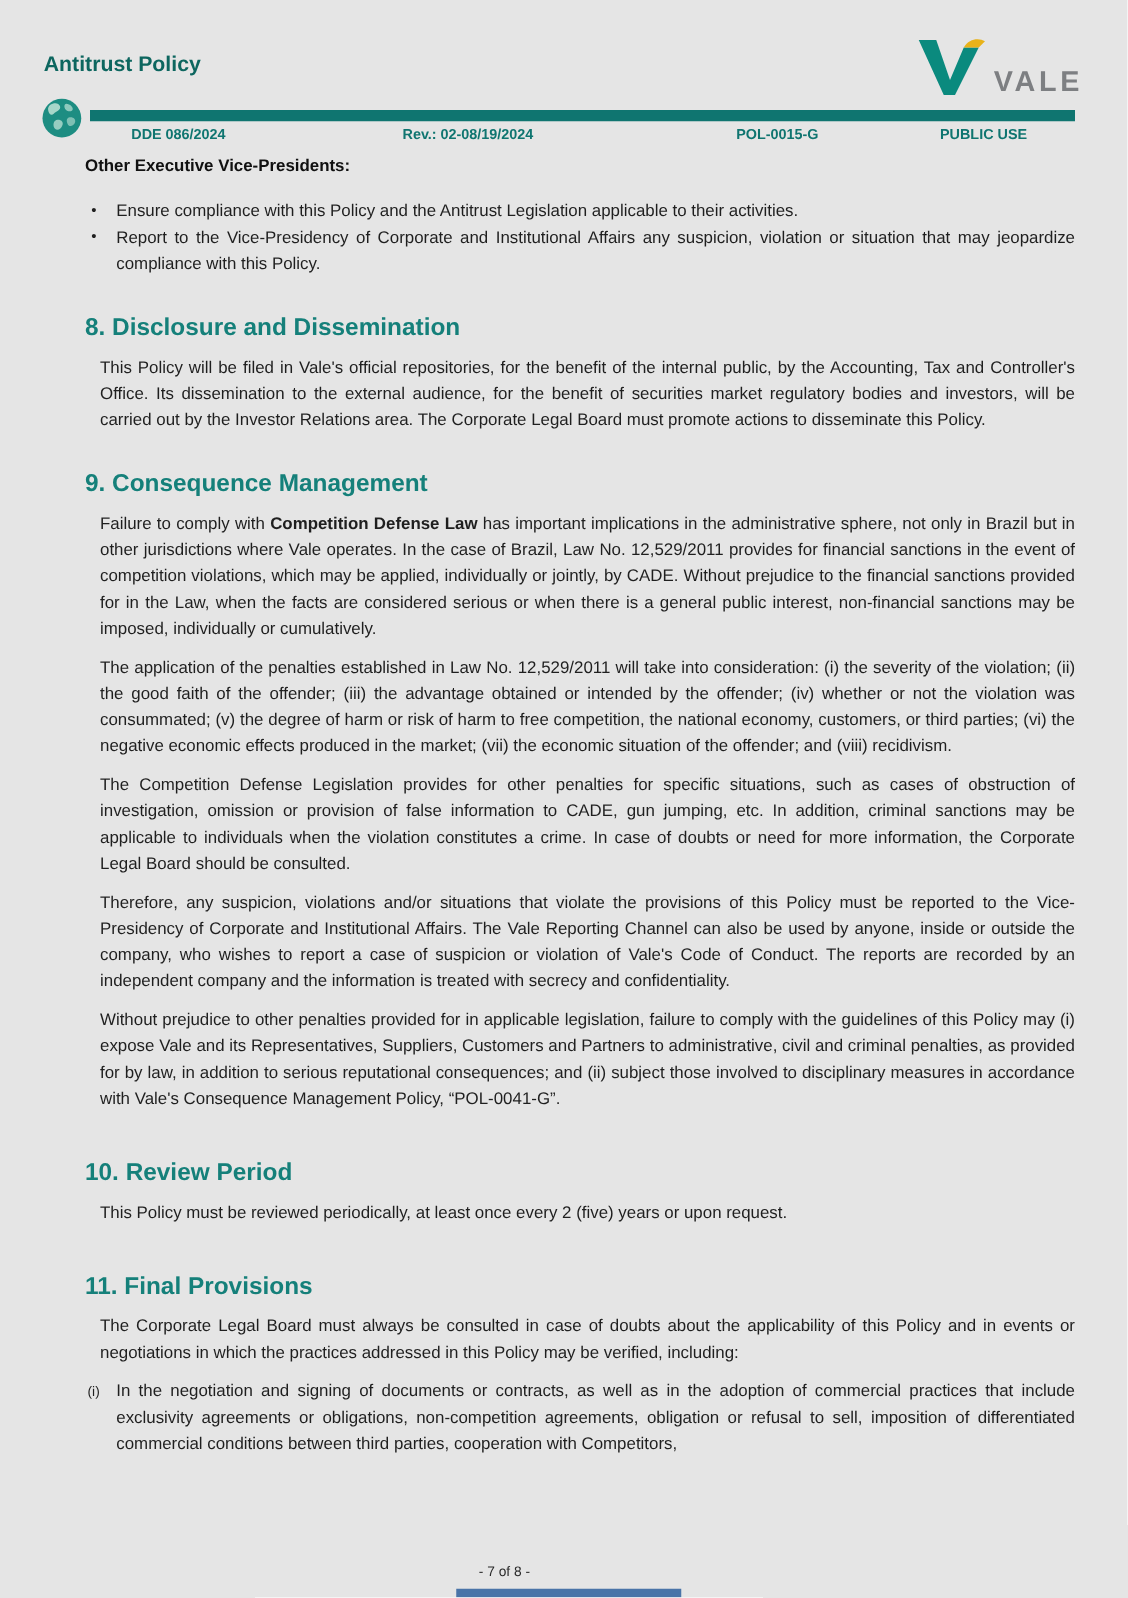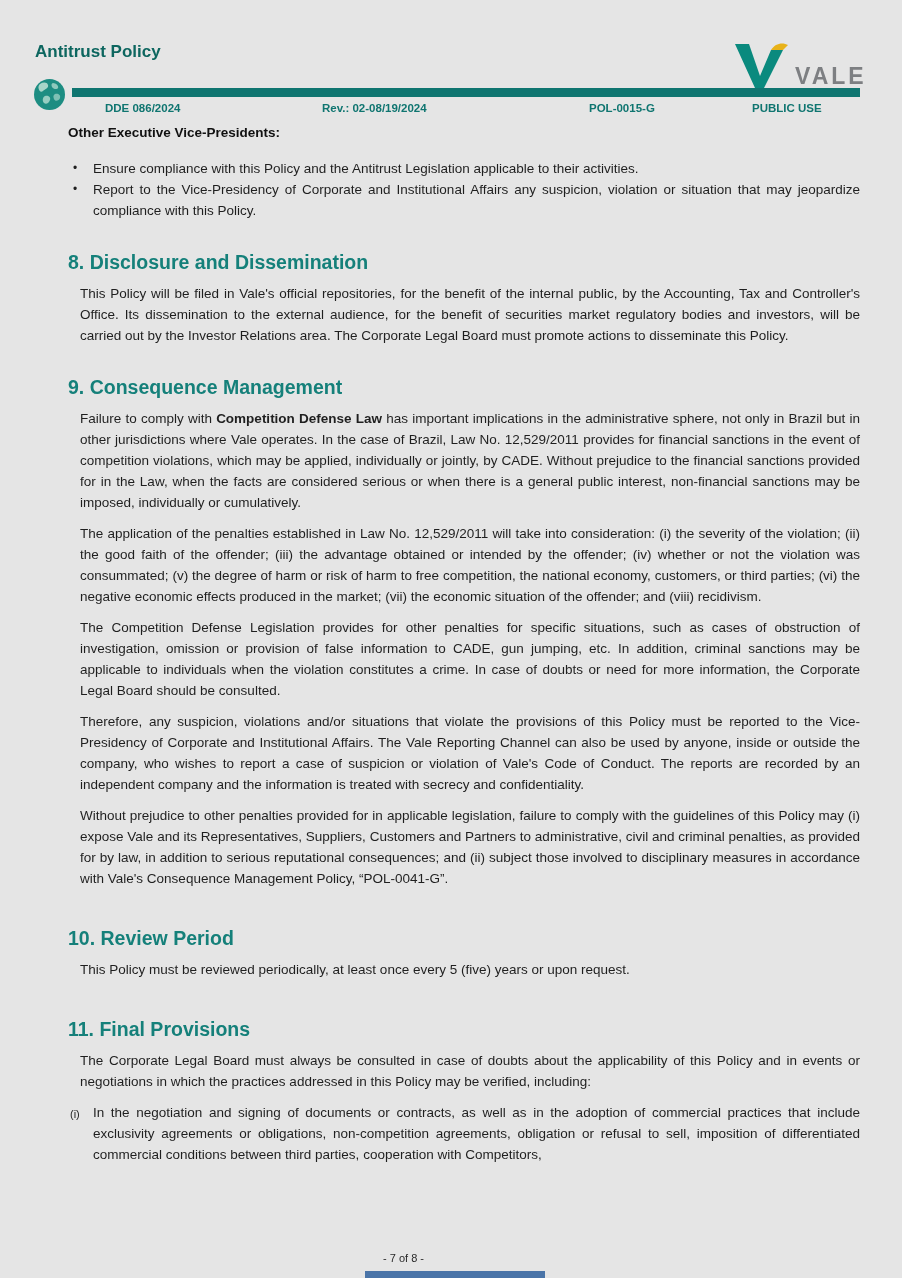--- a/index.html
+++ b/index.html
@@ -20,21 +20,21 @@
   
   .doc-title {
     position: absolute;
     left: 35px; top: 42px;
     font-size: 17px;
     font-weight: bold;
     color: #0d665f;
   }
   .logo-wrap {
     position: absolute;
-    left: 733px; top: 42px;
+    left: 733px; top: 30px;
     display: flex;
     align-items: flex-end;
     gap: 4px;
   }
   .logo-text {
     font-size: 23px;
     font-weight: 600;
     color: #7d7f82;
     letter-spacing: 3px;
     line-height: 1;
@@ -188,21 +188,21 @@
     <p class="para">This Policy will be filed in Vale's official repositories, for the benefit of the internal public, by the Accounting, Tax and Controller's Office. Its dissemination to the external audience, for the benefit of securities market regulatory bodies and investors, will be carried out by the Investor Relations area. The Corporate Legal Board must promote actions to disseminate this Policy.</p>
 
     <h2 class="section-heading">9. Consequence Management</h2>
     <p class="para"><span>Failure to comply with </span><b>Competition Defense Law</b><span> has important implications in the administrative sphere, not only in Brazil but in other jurisdictions where Vale operates. In the case of Brazil, Law No. 12,529/2011 provides for financial sanctions in the event of competition violations, which may be applied, individually or jointly, by CADE. Without prejudice to the financial sanctions provided for in the Law, when the facts are considered serious or when there is a general public interest, non-financial sanctions may be imposed, individually or cumulatively.</span></p>
     <p class="para">The application of the penalties established in Law No. 12,529/2011 will take into consideration: (i) the severity of the violation; (ii) the good faith of the offender; (iii) the advantage obtained or intended by the offender; (iv) whether or not the violation was consummated; (v) the degree of harm or risk of harm to free competition, the national economy, customers, or third parties; (vi) the negative economic effects produced in the market; (vii) the economic situation of the offender; and (viii) recidivism.</p>
     <p class="para">The Competition Defense Legislation provides for other penalties for specific situations, such as cases of obstruction of investigation, omission or provision of false information to CADE, gun jumping, etc. In addition, criminal sanctions may be applicable to individuals when the violation constitutes a crime. In case of doubts or need for more information, the Corporate Legal Board should be consulted.</p>
     <p class="para">Therefore, any suspicion, violations and/or situations that violate the provisions of this Policy must be reported to the Vice-Presidency of Corporate and Institutional Affairs. The Vale Reporting Channel can also be used by anyone, inside or outside the company, who wishes to report a case of suspicion or violation of Vale's Code of Conduct. The reports are recorded by an independent company and the information is treated with secrecy and confidentiality.</p>
     <p class="para">Without prejudice to other penalties provided for in applicable legislation, failure to comply with the guidelines of this Policy may (i) expose Vale and its Representatives, Suppliers, Customers and Partners to administrative, civil and criminal penalties, as provided for by law, in addition to serious reputational consequences; and (ii) subject those involved to disciplinary measures in accordance with Vale's Consequence Management Policy, “POL-0041-G”.</p>
 
     <h2 class="section-heading h10">10. Review Period</h2>
-    <p class="para">This Policy must be reviewed periodically, at least once every 5 (five) years or upon request.</p>
+    <p class="para">This Policy must be reviewed periodically, at least once every 2 (five) years or upon request.</p>
 
     <h2 class="section-heading h11">11. Final Provisions</h2>
     <p class="para">The Corporate Legal Board must always be consulted in case of doubts about the applicability of this Policy and in events or negotiations in which the practices addressed in this Policy may be verified, including:</p>
     <div class="roman-list">
       <div class="roman-item">
         <span class="marker">(i)</span>
         <span>In the negotiation and signing of documents or contracts, as well as in the adoption of commercial practices that include exclusivity agreements or obligations, non-competition agreements, obligation or refusal to sell, imposition of differentiated commercial conditions between third parties, cooperation with Competitors,</span>
       </div>
     </div>
 

